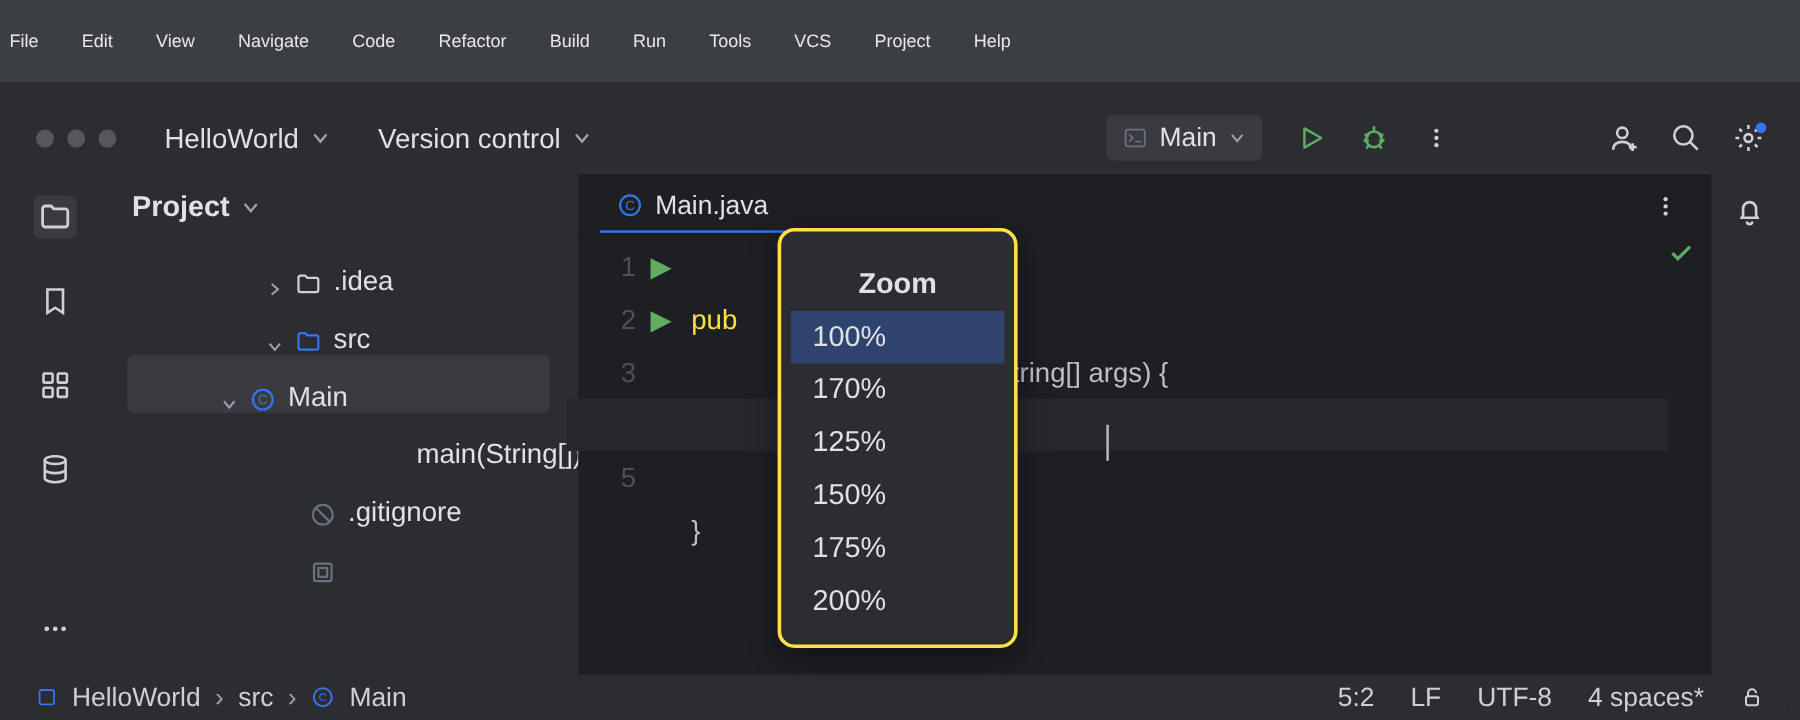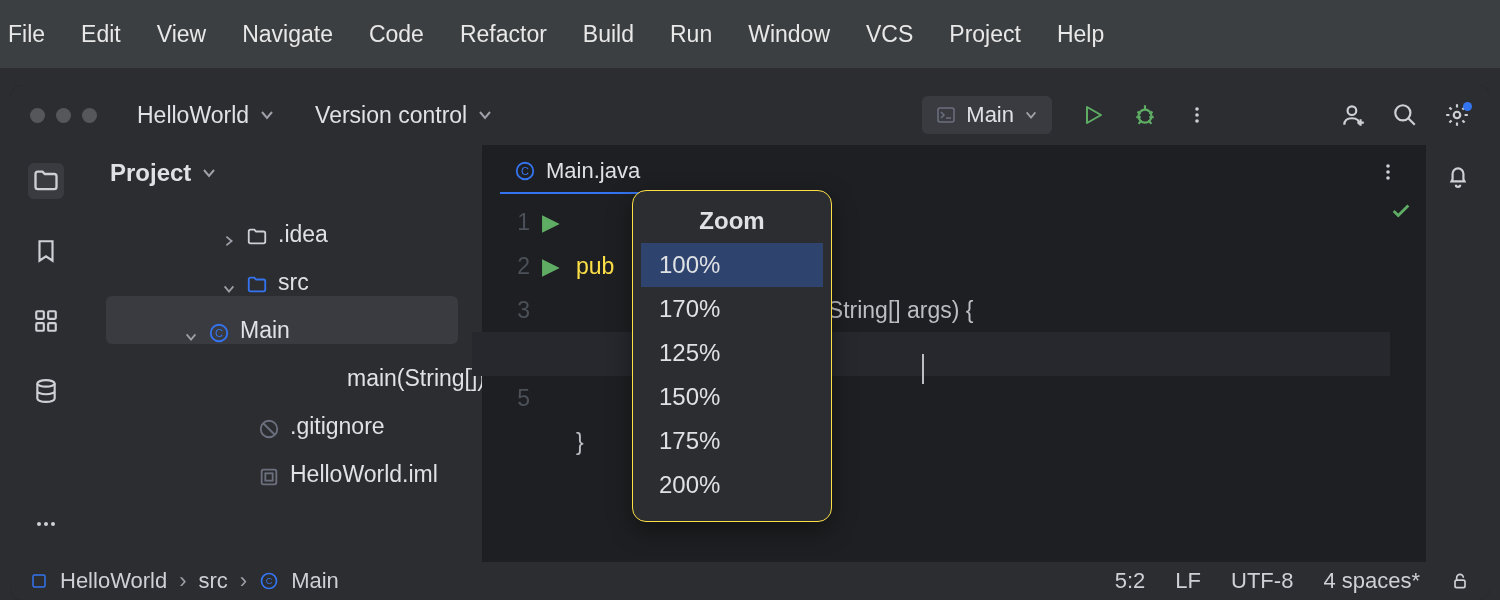--- a/index.html
+++ b/index.html
@@ -1,17 +1,17 @@
 <!DOCTYPE html>
 <html><head>
 <meta charset="utf-8">
 <style>
 *{margin:0;padding:0;box-sizing:border-box;font-family:-apple-system,"Segoe UI",Arial,sans-serif}
 body{background:#2b2d30;color:#dfe1e5;width:1500px;height:600px;overflow:hidden;position:relative}
-.menubar{background:#3c3f41;height:68px;display:flex;align-items:center;padding:0 8px;gap:36px;font-size:23px;color:#e8e8e8}
+.menubar{background:#3c3f41;height:68px;display:flex;align-items:center;padding:0 8px;gap:36px;font-size:15px;color:#e8e8e8}
 .menubar span{cursor:pointer}
 .window{position:absolute;top:85px;left:10px;right:10px;bottom:0;background:#1e1f22;border-radius:12px;overflow:hidden;display:flex;flex-direction:column}
 .titlebar{height:60px;background:#2b2d30;display:flex;align-items:center;padding:0 20px;gap:10px}
 .traffic{display:flex;gap:11px;margin-right:30px}
 .tdot{width:15px;height:15px;border-radius:50%;background:#55575b}
 .proj-crumb{display:flex;align-items:center;gap:10px;font-size:23px;color:#dfe1e5;margin-right:30px}
 .chev{color:#9da0a8}
 .run-cfg{margin-left:auto;display:flex;align-items:center;gap:10px;font-size:22px;background:#393b40;padding:6px 14px;border-radius:6px}
 .tb-icons{display:flex;align-items:center;gap:26px;margin-left:18px}
 .ico{width:26px;height:26px;display:flex;align-items:center;justify-content:center;color:#ced0d6}
@@ -32,21 +32,21 @@
 .gutter{width:60px;text-align:right;padding-right:12px;color:#4b5059}
 .runcol{width:34px}
 .src{flex:1;white-space:pre;color:#bcbec4;position:relative}
 .kw{color:#fde047}.fn{color:#56a8f5}.str{color:#6aab73}.cls{color:#bcbec4}
 .cursor{position:absolute;left:346px;top:154px;width:2px;height:30px;background:#bcbec4}
 .right-strip{width:64px;background:#2b2d30;display:flex;flex-direction:column;align-items:center;padding-top:18px}
 .status{height:38px;background:#2b2d30;display:flex;align-items:center;padding:0 20px;font-size:22px;color:#ced0d6;gap:30px}
 .status .spacer{flex:1}
 .bc{display:flex;align-items:center;gap:12px}
 
-.zoom-pop{position:absolute;left:632px;top:190px;width:200px;background:#2b2d30;border:1px solid #fde047;border-radius:14px;box-shadow:0 8px 24px rgba(0,0,0,.4);padding:16px 8px 14px 8px;font-size:24px;z-index:50}
+.zoom-pop{position:absolute;left:648px;top:190px;width:200px;background:#2b2d30;border:3px solid #fde047;border-radius:14px;box-shadow:0 8px 24px rgba(0,0,0,.4);padding:30px 8px 14px 8px;font-size:24px;z-index:50}
 .zoom-title{text-align:center;font-weight:600;margin-bottom:8px}
 .zoom-item{padding:8px 18px;border-radius:0}
 .zoom-item.sel{background:#2e436e}
 
 .check{color:#5fad65;font-size:26px;margin-left:auto;margin-right:14px}
 .dots3{margin-left:auto;margin-right:10px}
 .play{color:#5fad65}
 .bug{color:#5fad65}
 .gear-ind{position:relative}
 .gear-ind::after{content:"";position:absolute;top:0;right:-2px;width:9px;height:9px;background:#3574f0;border-radius:50%}
@@ -57,21 +57,21 @@
 
 <div class="menubar">
   <span>File</span>
   <span>Edit</span>
   <span>View</span>
   <span>Navigate</span>
   <span>Code</span>
   <span>Refactor</span>
   <span>Build</span>
   <span>Run</span>
-  <span>Window</span>
+  <span>Tools</span>
   <span>VCS</span>
   <span>Project</span>
   <span>Help</span>
 </div>
 
 <div class="window">
 
   <div class="titlebar">
     <div class="traffic">
       <div class="tdot"></div>
@@ -237,21 +237,20 @@
               <circle cx="12" cy="12" r="9" fill="none" stroke="#6c707e" stroke-width="2"></circle>
               <path d="M6 6l12 12" stroke="#6c707e" stroke-width="2"></path>
             </svg>
           <span>.gitignore</span>
         </div>
         <div class="tree-row" style="padding-left:176px">
           <svg width="22" height="22" viewBox="0 0 24 24">
               <rect x="4" y="4" width="16" height="16" rx="2" fill="none" stroke="#6c707e" stroke-width="2"></rect>
               <rect x="8" y="8" width="8" height="8" fill="none" stroke="#6c707e" stroke-width="2"></rect>
             </svg>
-          <span>HelloWorld.iml</span>
         </div>
       </div>
     </div>
 
     <div class="editor-area">
       <div class="tabs">
         <div class="tab">
           <svg width="22" height="22" viewBox="0 0 24 24">
               <circle cx="12" cy="12" r="9" fill="none" stroke="#3574f0" stroke-width="2"></circle>
               <text x="12" y="16" text-anchor="middle" fill="#3574f0" font-size="12">C</text>

